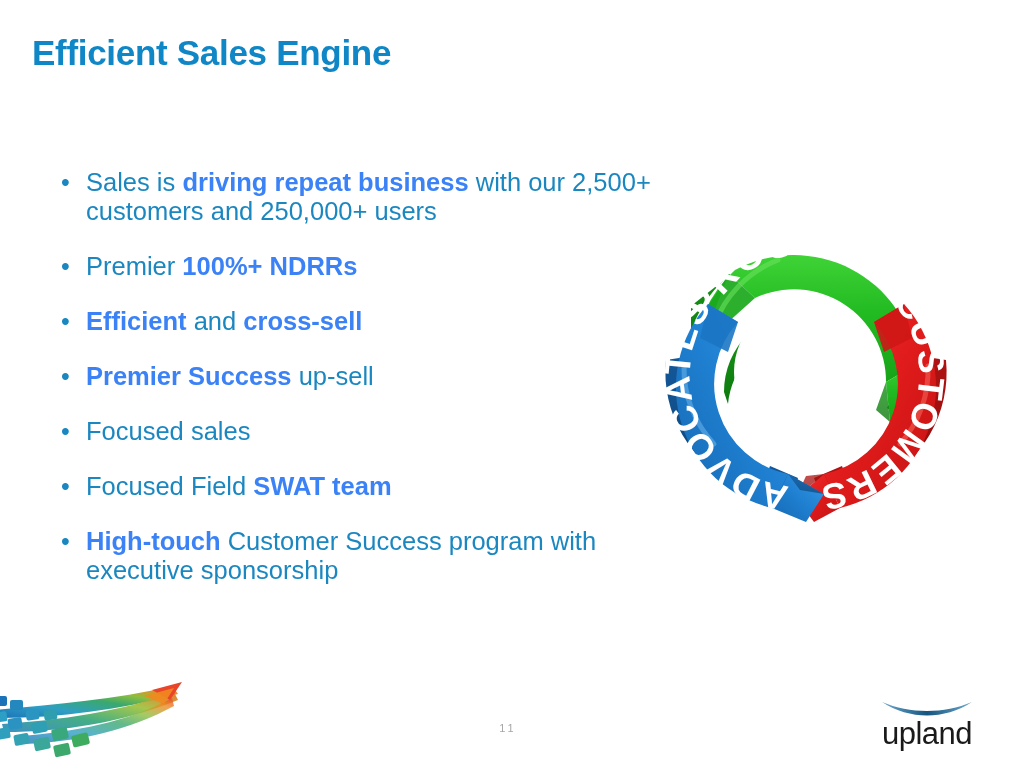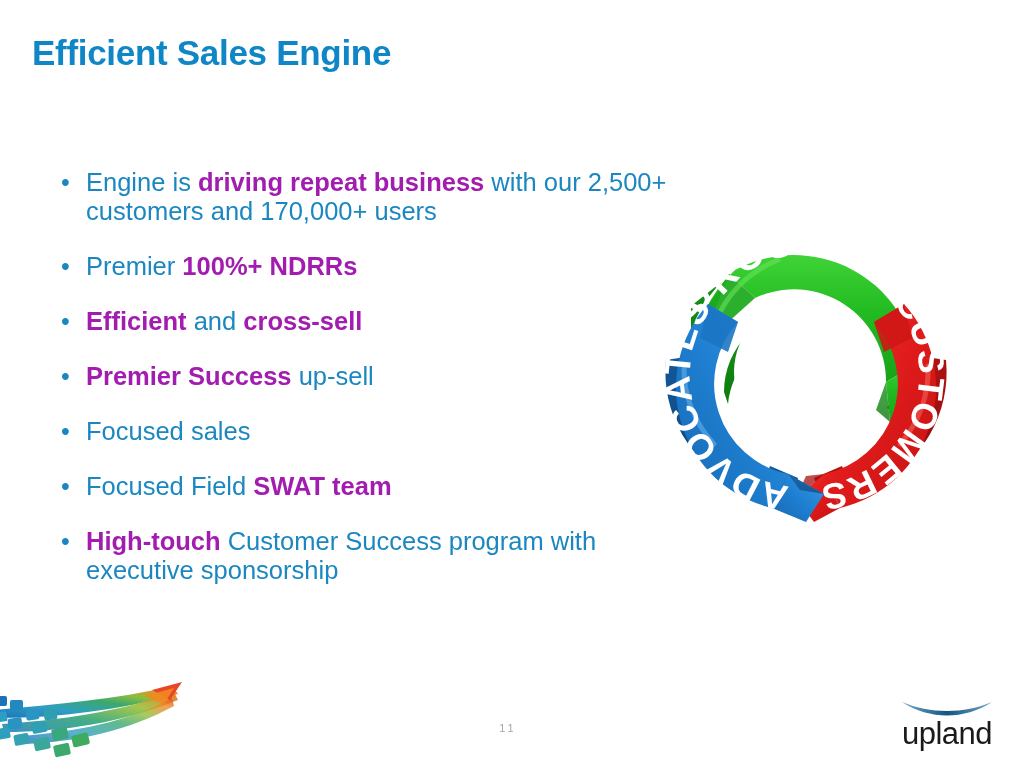--- a/index.html
+++ b/index.html
@@ -59,21 +59,21 @@
   }
   .bullet-text {
     flex: 1 1 auto;
     font-size: 25.5px;
     line-height: 29px;
     color: #1b87c0;
     font-weight: normal;
   }
   .bullet-text b {
     font-weight: bold;
-    color: #a21caf;
+    color: #3b82f6;
   }
 
   
   .cycle-diagram {
     position: absolute;
     left: 628px;
     top: 186px;
     width: 356px;
     height: 356px;
   }
@@ -98,38 +98,38 @@
     position: absolute;
     left: -6px;
     top: 666px;
     width: 230px;
     height: 102px;
   }
   .brand-swoosh svg { display: block; width: 100%; height: 100%; }
 
   .logo {
     position: absolute;
-    left: 888px;
+    left: 868px;
     top: 694px;
     width: 118px;
     height: 60px;
   }
   .logo svg { display: block; width: 100%; height: 100%; }
 </style>
 </head>
 <body>
 
 <div class="slide">
 
   <div class="slide-title">Efficient Sales Engine</div>
 
   <div class="bullets" id="bullet-list">
       <div class="bullet-row">
         <div class="bullet-dot">•</div>
-        <div class="bullet-text"><span>Engine is </span><b>driving repeat business</b><span> with our 2,500+ customers and 170,000+ users</span></div>
+        <div class="bullet-text"><span>Sales is </span><b>driving repeat business</b><span> with our 2,500+ customers and 250,000+ users</span></div>
       </div>
       <div class="bullet-row">
         <div class="bullet-dot">•</div>
         <div class="bullet-text"><span>Premier </span><b>100%+ NDRRs</b></div>
       </div>
       <div class="bullet-row">
         <div class="bullet-dot">•</div>
         <div class="bullet-text"><b>Efficient</b><span> and </span><b>cross-sell</b></div>
       </div>
       <div class="bullet-row">

